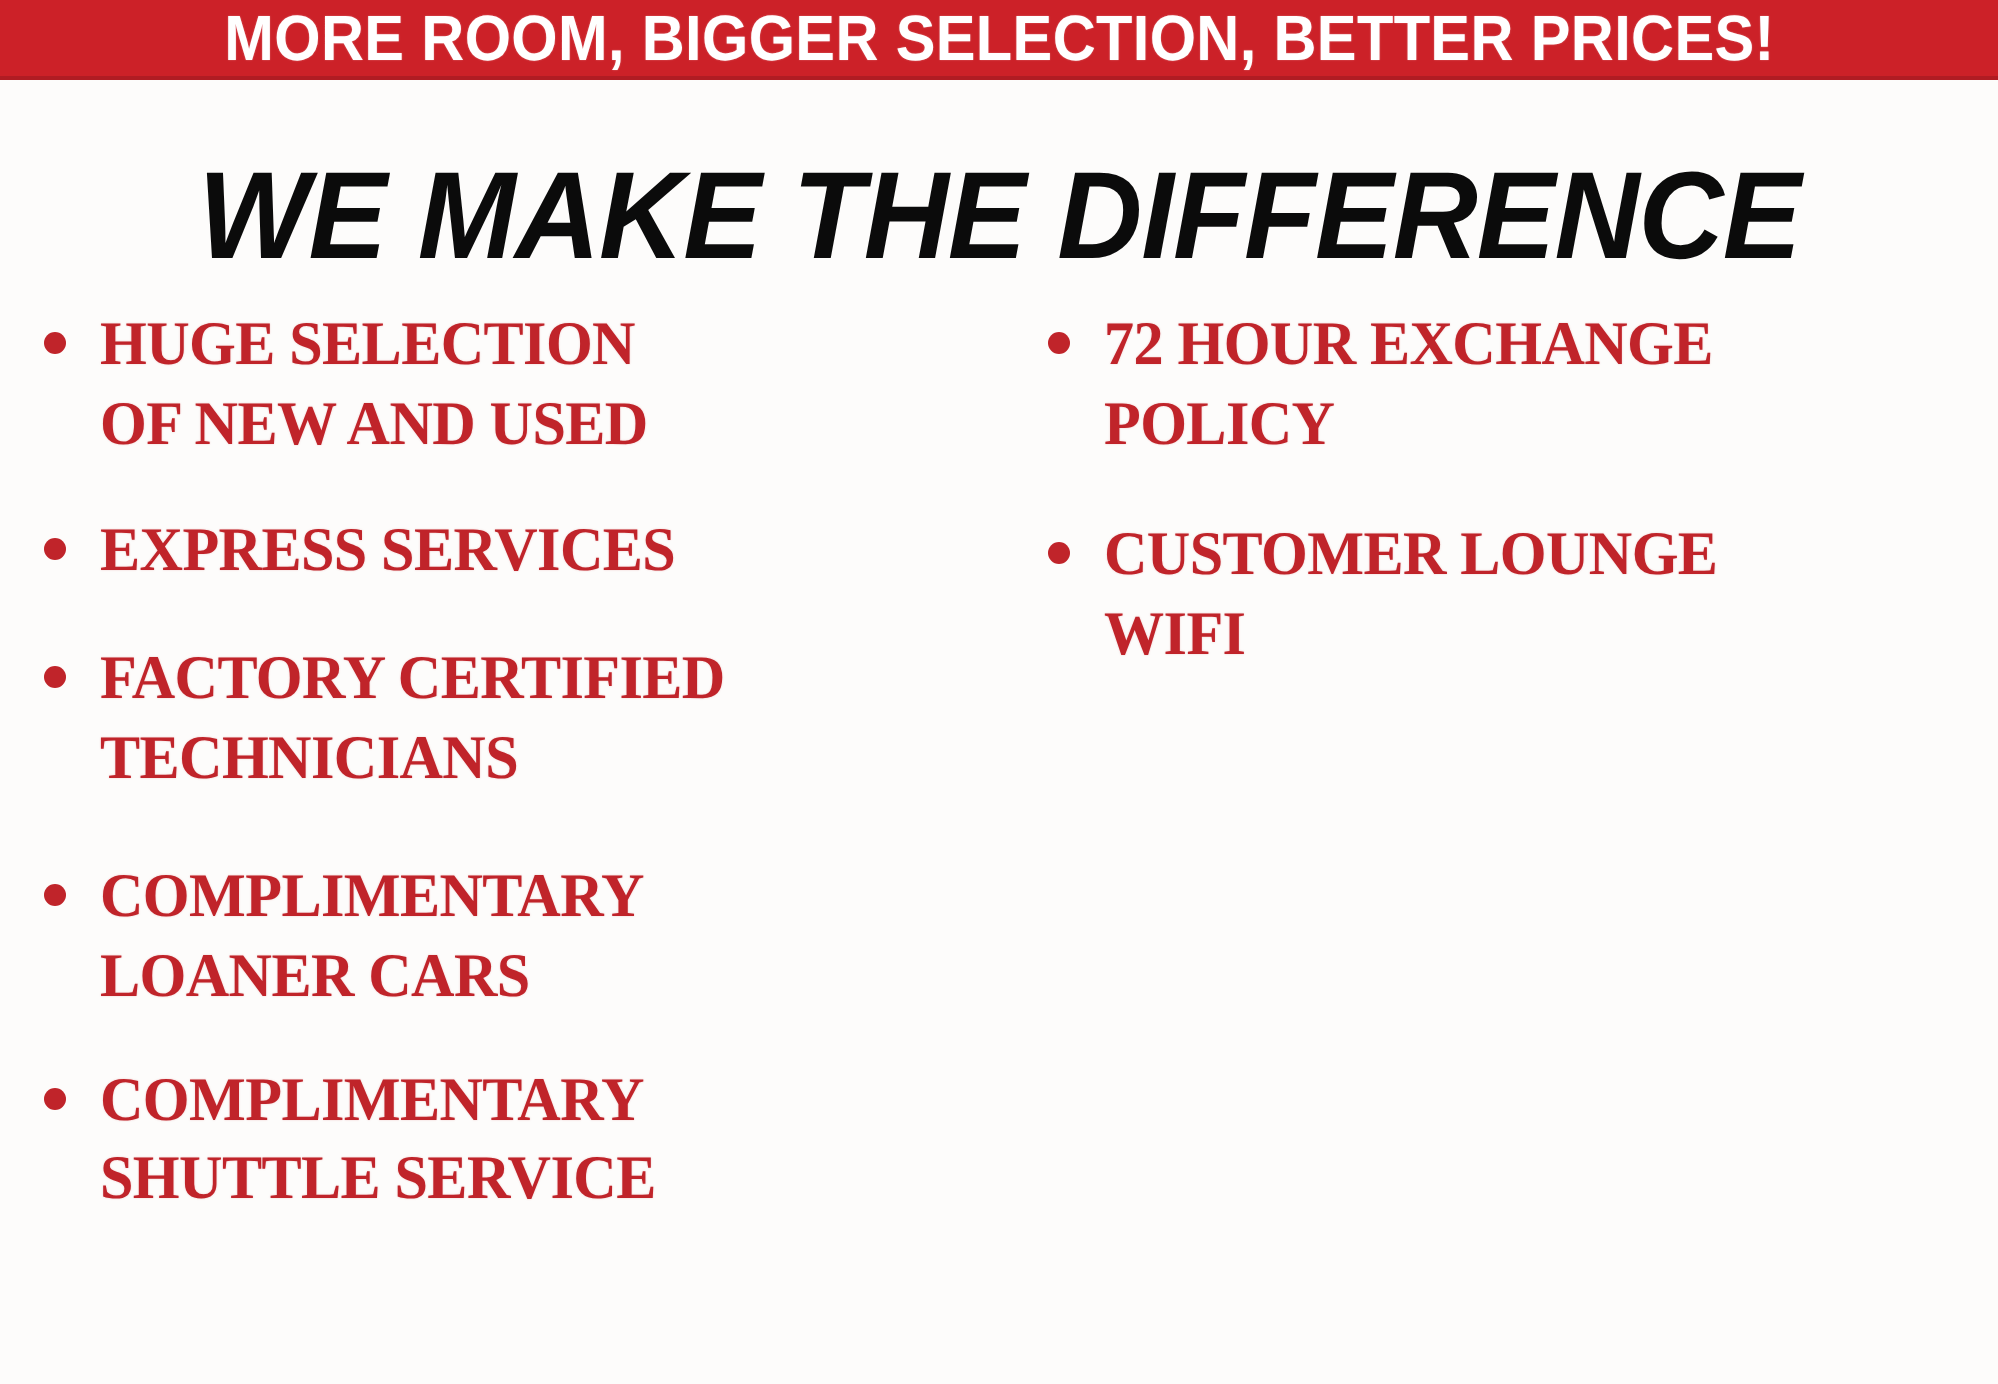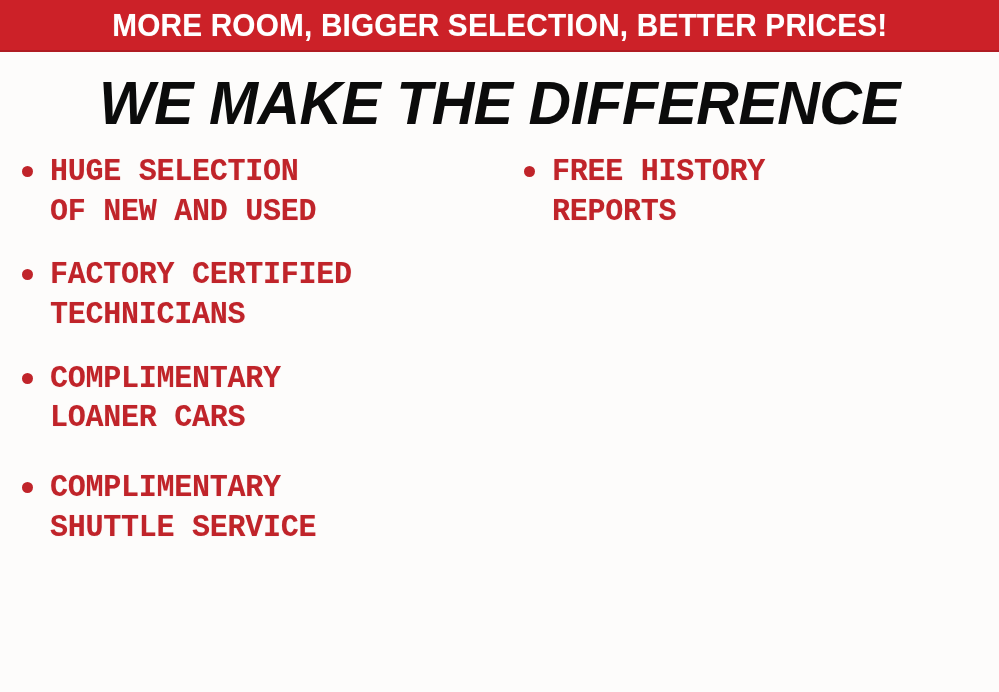--- a/index.html
+++ b/index.html
@@ -14,21 +14,21 @@
     overflow: hidden;
     position: relative;
   }
 
   
   .top-banner {
     position: absolute;
     left: 0;
     top: 0;
     width: 999px;
-    height: 52px;
+    height: 40px;
     background: #cc2128;
     border-bottom: 2px solid #b01c23;
     box-sizing: border-box;
     display: flex;
     align-items: center;
     justify-content: center;
   }
   .top-banner-text {
     color: #ffffff;
     font-family: "Liberation Sans", sans-serif;
@@ -43,21 +43,21 @@
   }
 
   
   .headline-wrap {
     position: absolute;
     left: 0;
     top: 66px;
     width: 999px;
     height: 74px;
     display: flex;
-    align-items: center;
+    align-items: flex-end;
     justify-content: center;
   }
   .headline {
     color: #0b0b0b;
     font-family: "Liberation Sans", sans-serif;
     font-weight: bold;
     font-style: italic;
     font-size: 62px;
     line-height: 1;
     white-space: nowrap;
@@ -90,21 +90,21 @@
   .bullet-list {
     list-style: none;
     margin: 0;
     padding: 0;
   }
   .bullet-item {
     position: relative;
     padding-left: 36px;
     margin: 0 0 30px 0;
     color: #c0242a;
-    font-family: Liberation Mono, monospace;
+    font-family: Liberation Serif, serif;
     font-weight: bold;
     font-size: 31px;
     line-height: 1.28;
     letter-spacing: -0.3px;
     text-shadow: 0 0 1px rgba(192,36,42,0.25);
   }
   .bullet-item .dot {
     position: absolute;
     left: 8px;
     top: 14px;
@@ -146,39 +146,48 @@
 
   <div class="column left">
     <ul class="bullet-list">
       <li class="bullet-item">
         <span class="dot"></span>
         <span class="bullet-text">HUGE SELECTION
 OF NEW AND USED</span>
       </li>
       <li class="bullet-item">
         <span class="dot"></span>
+        <span class="bullet-text">EXPRESS SERVICES</span>
+      </li>
+      <li class="bullet-item">
+        <span class="dot"></span>
         <span class="bullet-text">FACTORY CERTIFIED
 TECHNICIANS</span>
       </li>
       <li class="bullet-item">
         <span class="dot"></span>
         <span class="bullet-text">COMPLIMENTARY
 LOANER CARS</span>
       </li>
       <li class="bullet-item">
         <span class="dot"></span>
         <span class="bullet-text">COMPLIMENTARY
 SHUTTLE SERVICE</span>
       </li>
     </ul>
   </div>
 
   <div class="column right">
     <ul class="bullet-list">
       <li class="bullet-item">
         <span class="dot"></span>
-        <span class="bullet-text">FREE HISTORY
-REPORTS</span>
+        <span class="bullet-text">72 HOUR EXCHANGE
+POLICY</span>
+      </li>
+      <li class="bullet-item">
+        <span class="dot"></span>
+        <span class="bullet-text">CUSTOMER LOUNGE
+WIFI</span>
       </li>
     </ul>
   </div>
 
 </div>
 
 </body></html>

